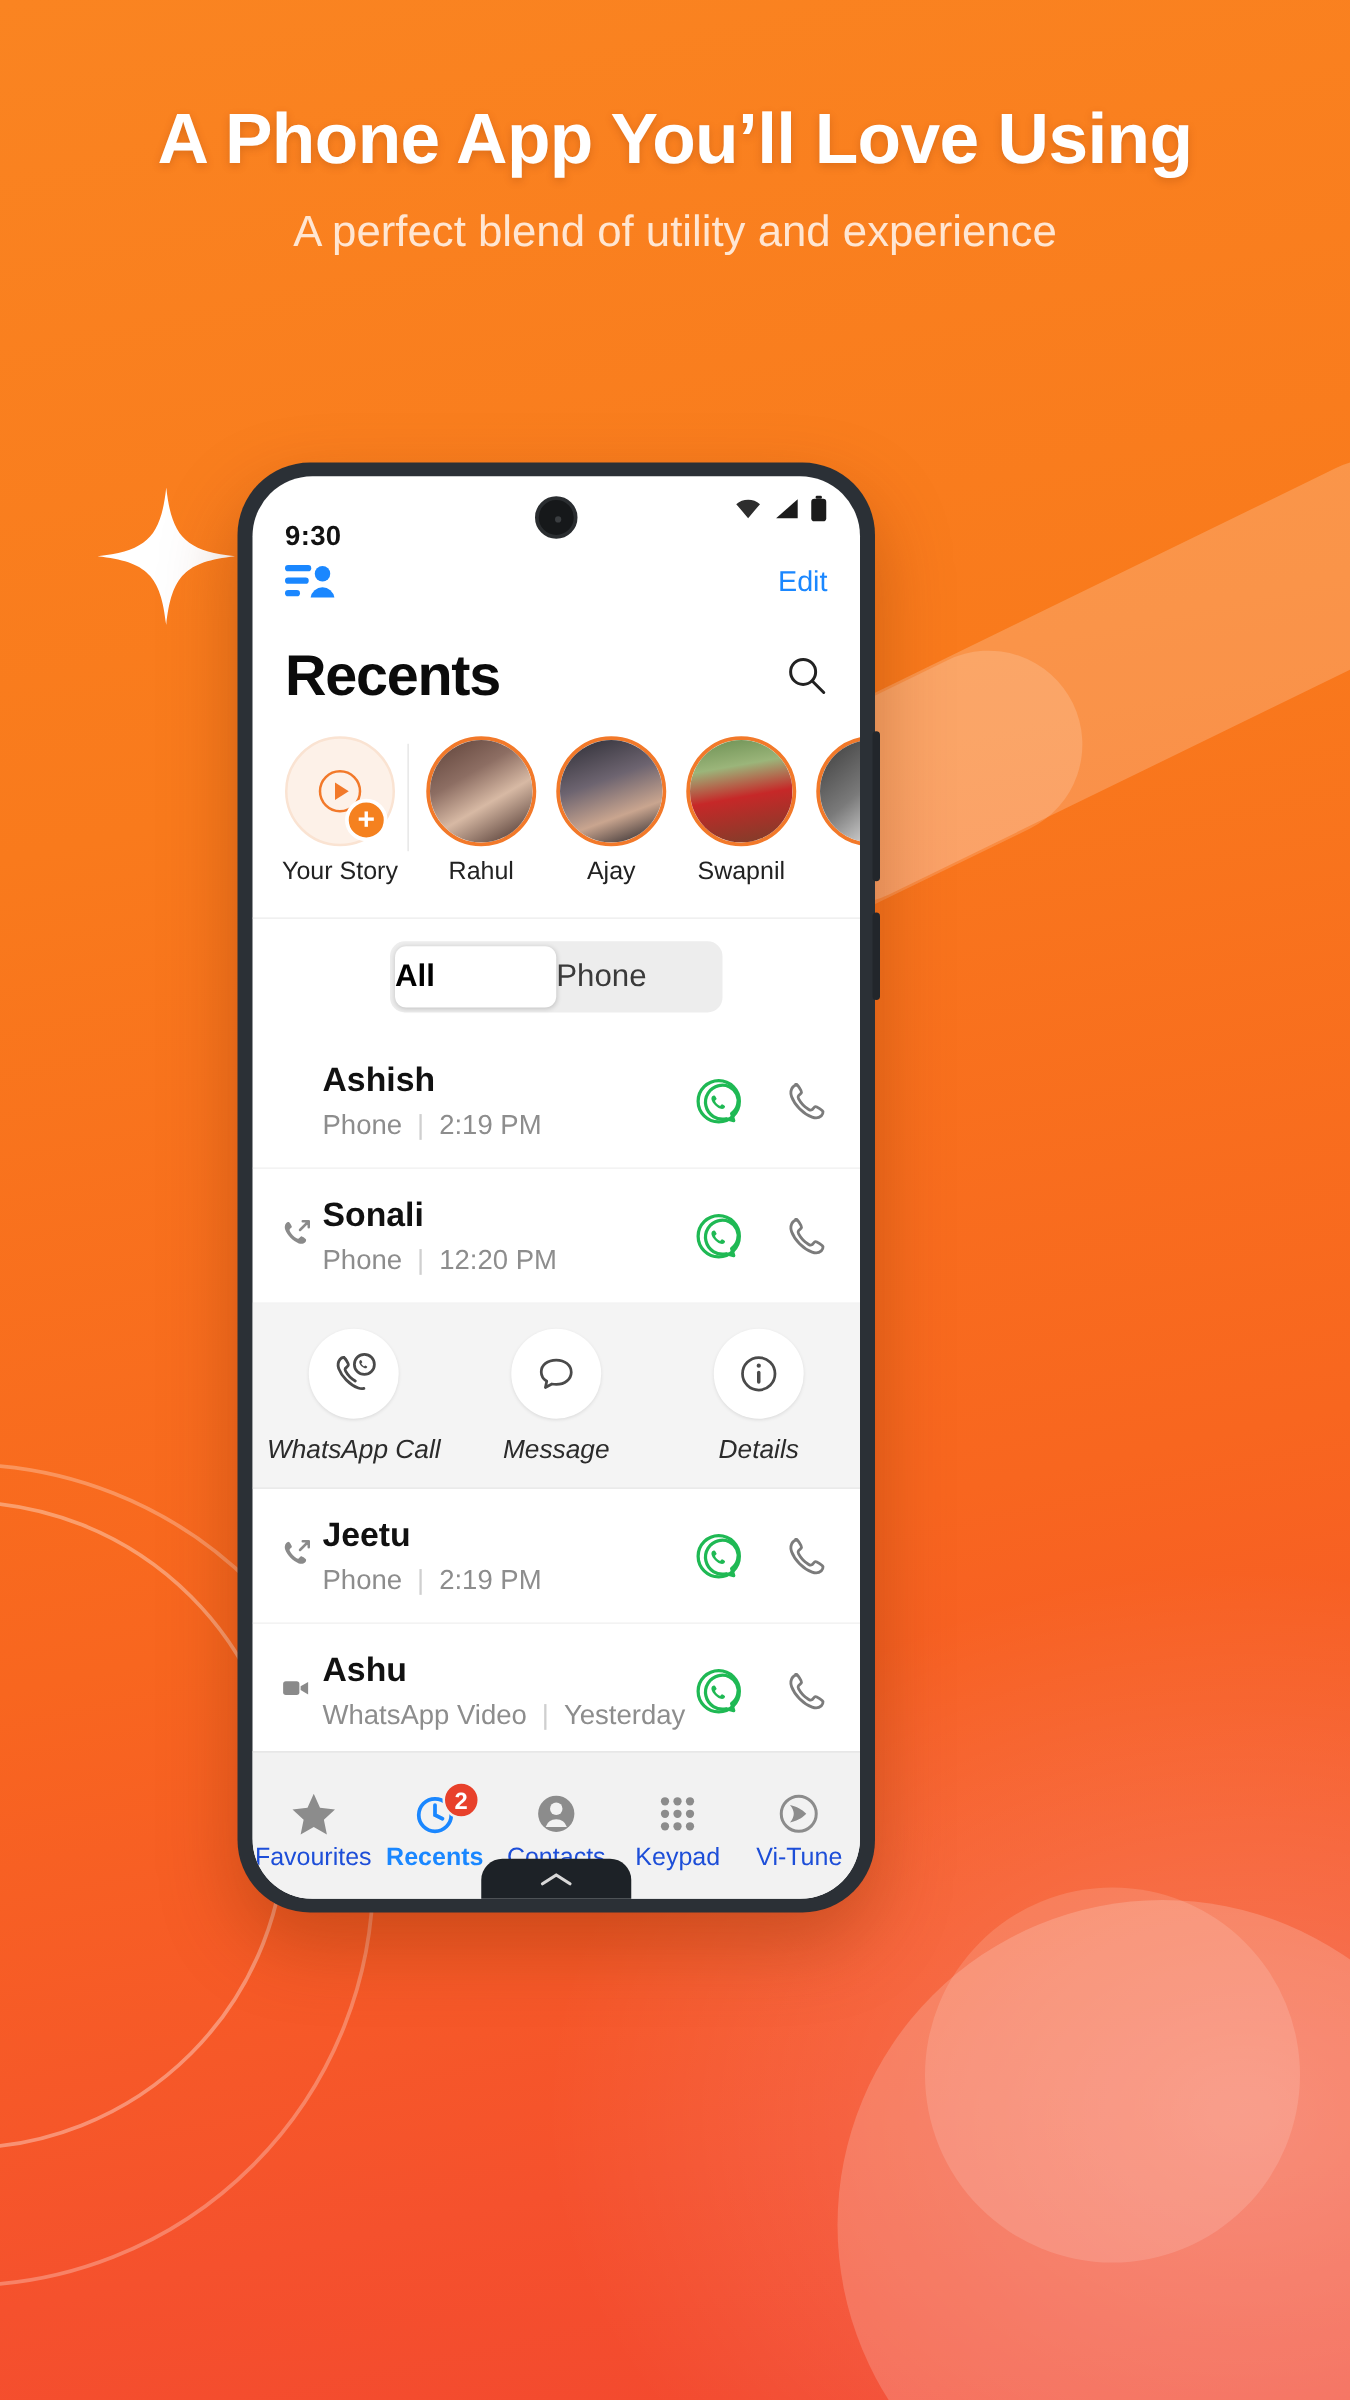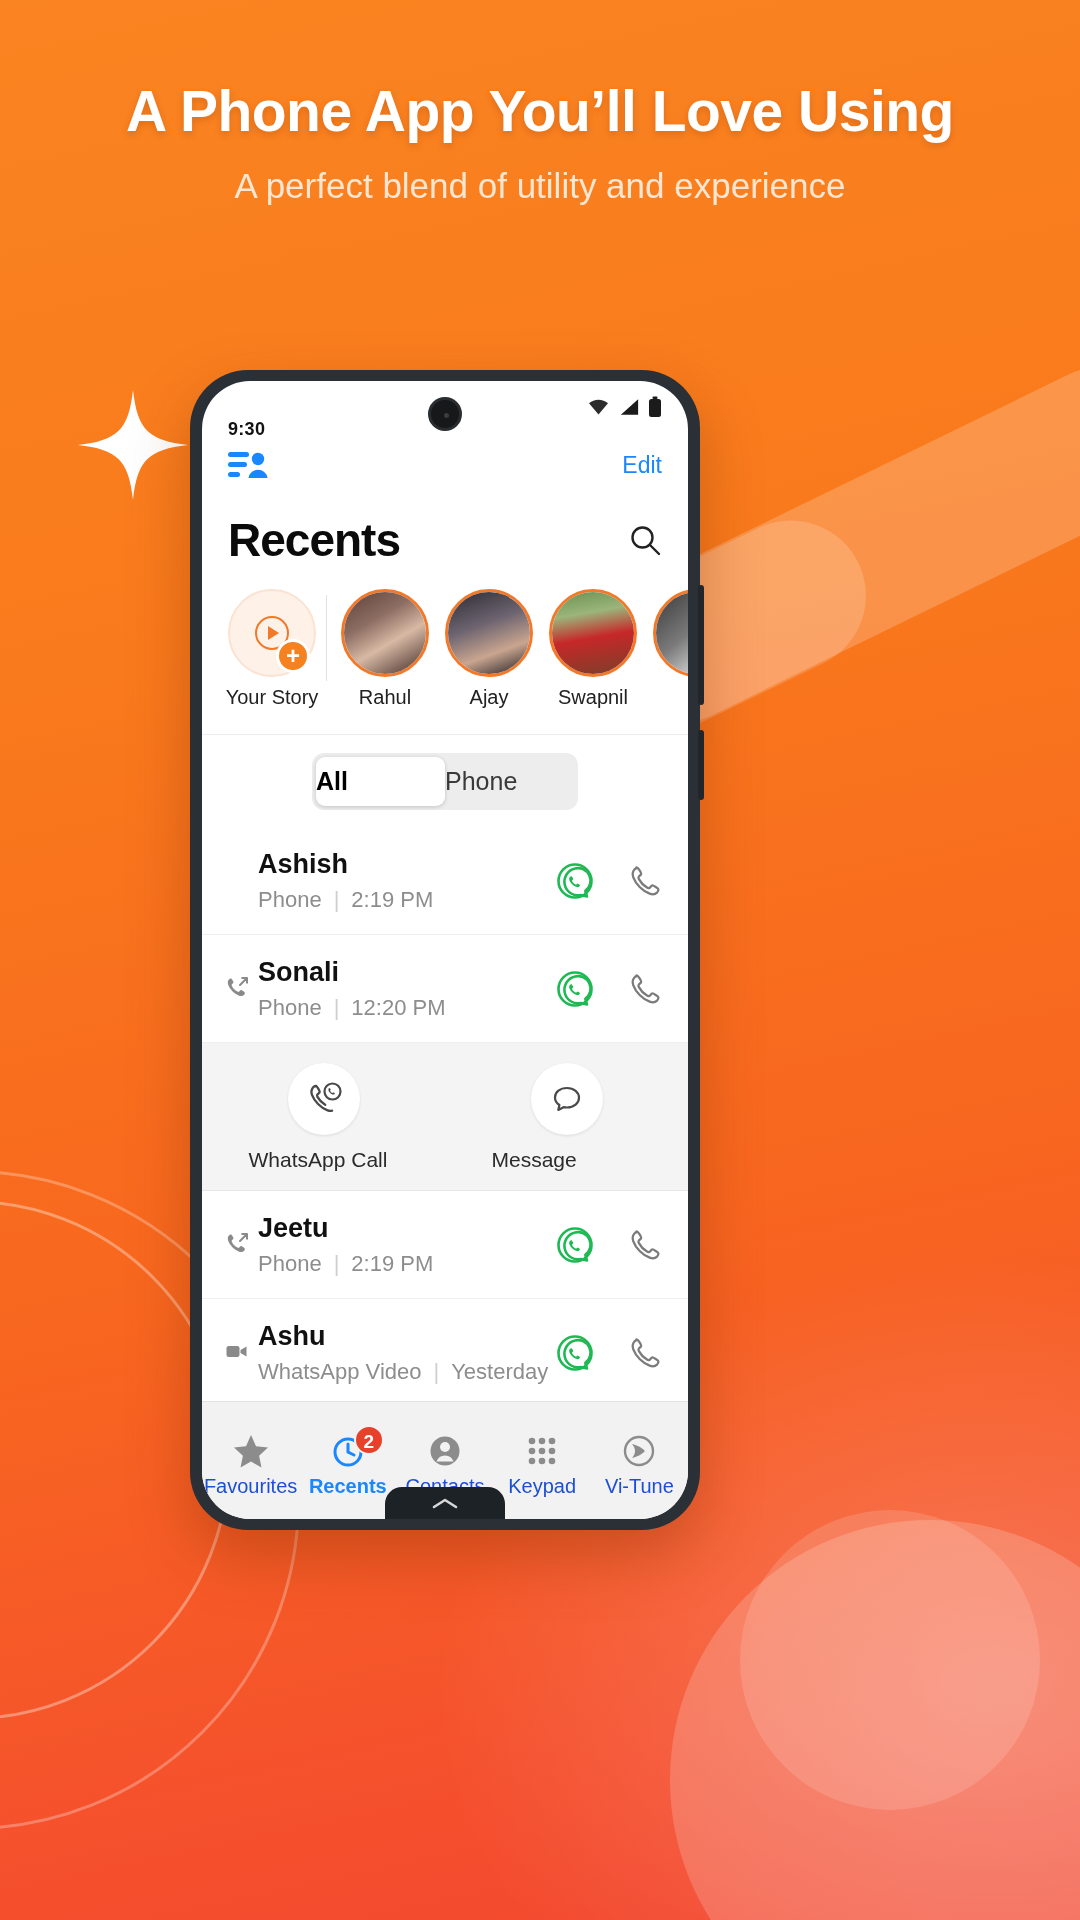--- a/index.html
+++ b/index.html
@@ -82,21 +82,21 @@
     overflow:hidden;
     position:relative;
     display:flex; flex-direction:column;
   }
 
   
   .statusbar {
     height:52px; flex:0 0 52px; display:flex; align-items:center;
     padding:0 26px; position:relative;
   }
-  .status-time { font-size:18px; font-weight:bold; color:#121212; letter-spacing:.3px;margin-top:44px; }
+  .status-time { font-size:22px; font-weight:bold; color:#121212; letter-spacing:.3px;margin-top:44px; }
   .punchhole {
     position:absolute; left:50%; top:16px; transform:translateX(-50%);
     width:34px; height:34px; border-radius:50%;
     background:#16181a; border:3px solid #2a2d30;
   }
   .punchhole::after {
     content:""; position:absolute; left:13px; top:13px; width:5px; height:5px;
     border-radius:50%; background:#3a3d40;
   }
   .status-icons { margin-left:auto; display:flex; align-items:center; gap:7px; }
@@ -181,21 +181,21 @@
   .call-name { font-size:27px; font-weight:bold; color:#111; }
   .call-sub { margin-top:7px; font-size:22px; color:#8d8d8d; display:flex; align-items:flex-end; gap:12px; }
   .call-sub .divider { color:#cfcfcf; }
   .call-actions { display:flex; align-items:center; gap:32px; }
 
   
   .expanded {
     background:#f4f4f4; display:flex; align-items:center; justify-content:space-around;
     padding:20px 0 18px; border-bottom:1px solid #e6e6e6;
   }
-  .exp-item { text-align:left; width:150px; }
+  .exp-item { text-align:center; width:150px;font-style:italic; }
   .exp-circle {
     width:72px; height:72px; margin:0 auto; border-radius:50%;
     background:#ffffff; display:flex; align-items:center; justify-content:center;
     box-shadow:0 1px 3px rgba(0,0,0,.10);
   }
   .exp-label { margin-top:13px; font-size:21px; color:#2b2b2b; }
 
   
   .bottomnav {
     flex:0 0 118px; background:#f2f2f2; display:flex; align-items:center;
@@ -385,20 +385,30 @@
           <div class="exp-label">WhatsApp Call</div>
         </div>
         <div class="exp-item">
           <div class="exp-circle">
             <svg width="38" height="38" viewBox="0 0 38 38">
               <path d="M19 8 C12 8 7 12 7 17.5 C7 20.6 8.7 23.3 11.4 25 L10.3 30 L15.5 27.2 C16.6 27.4 17.8 27.5 19 27.5 C26 27.5 31 23.2 31 17.8 C31 12.3 26 8 19 8 Z" fill="none" stroke="#4a4a4a" stroke-width="2.2" stroke-linejoin="round"></path>
             </svg>
           </div>
           <div class="exp-label">Message</div>
         </div>
+        <div class="exp-item">
+          <div class="exp-circle">
+            <svg width="38" height="38" viewBox="0 0 38 38">
+              <circle cx="19" cy="19" r="13" fill="none" stroke="#4a4a4a" stroke-width="2.2"></circle>
+              <circle cx="19" cy="12.5" r="1.7" fill="#4a4a4a"></circle>
+              <rect x="17.6" y="16.5" width="2.8" height="10.5" rx="1.4" fill="#4a4a4a"></rect>
+            </svg>
+          </div>
+          <div class="exp-label">Details</div>
+        </div>
       </div>
 
       <div class="callrow">
         <div class="call-dir">
           <svg width="26" height="26" viewBox="0 0 26 26">
             <path d="M7 3.5 c-.8 0-1.6.4-2.1 1.1 -1.1 1.3-1.4 3.2-.7 5.2 1.5 4.3 6.1 9.1 10.9 10.9 2 .7 3.7.4 4.9-.7 .7-.7 1-1.5.9-2.2 -.1-.7-3.4-2.8-4-2.7 -.7.1-1.3 1.3-2 1.7 -.5.3-1.1.1-1.6-.2 -2.2-1.3-4.3-3.5-5.4-5.7 -.3-.6-.4-1.1-.1-1.5 .4-.7 1.6-1.3 1.7-2 .1-.7-2-4-2.7-4.1 Z" fill="#8a8a8a"></path>
             <path d="M16 10 L23 3 M23 3 L18.2 3 M23 3 L23 7.8" stroke="#8a8a8a" stroke-width="2" fill="none" stroke-linecap="round"></path>
           </svg>
         </div>
         <div class="call-main">

